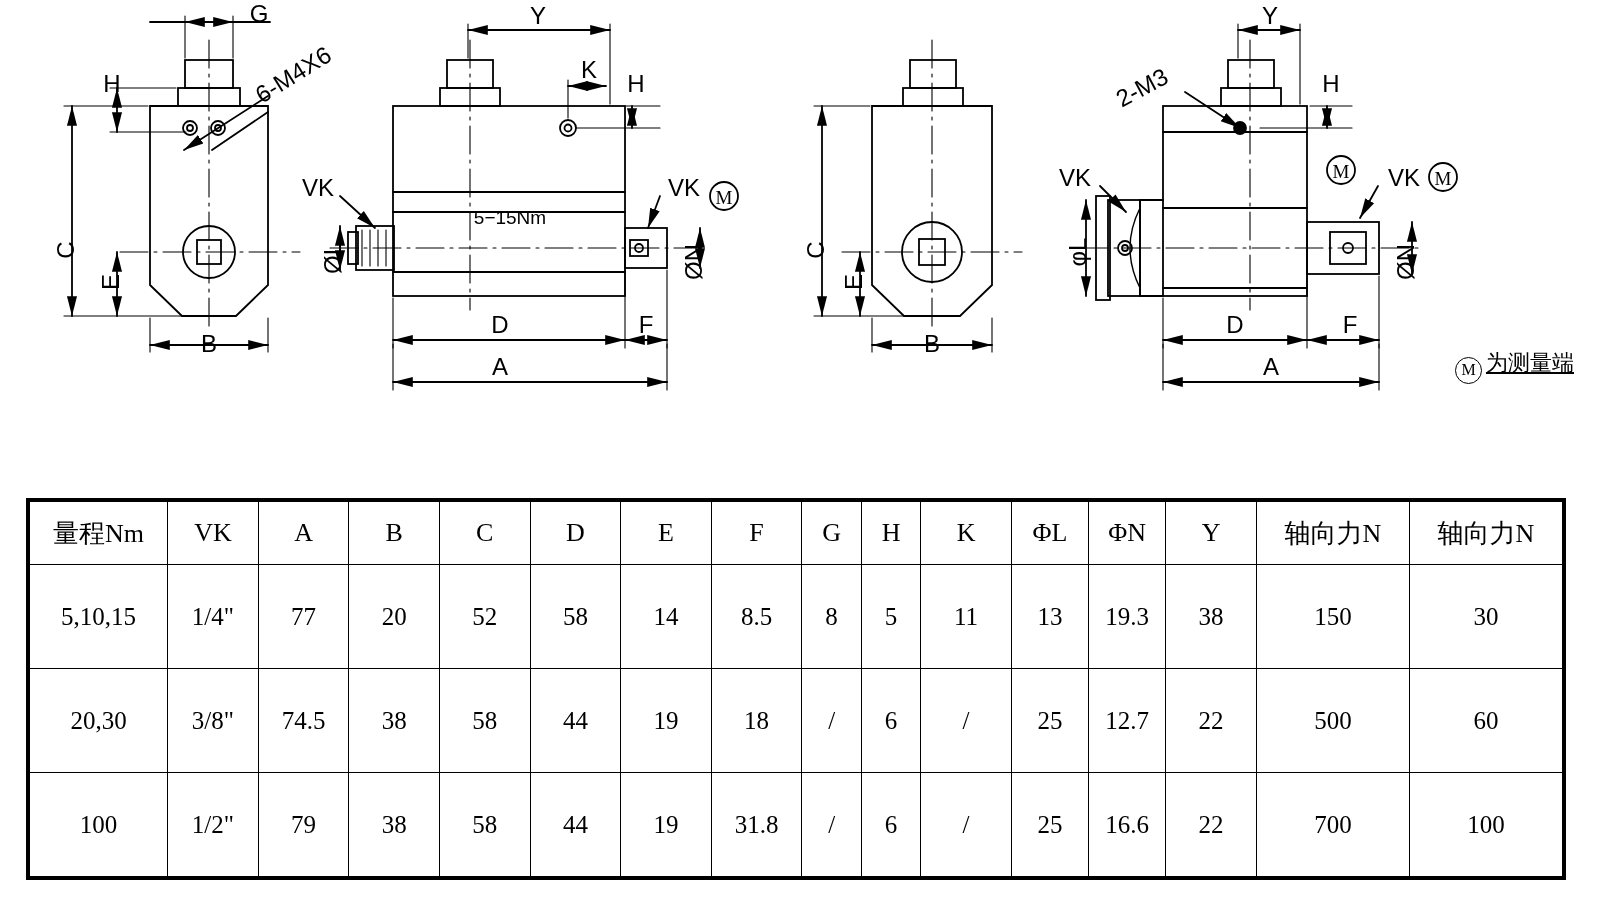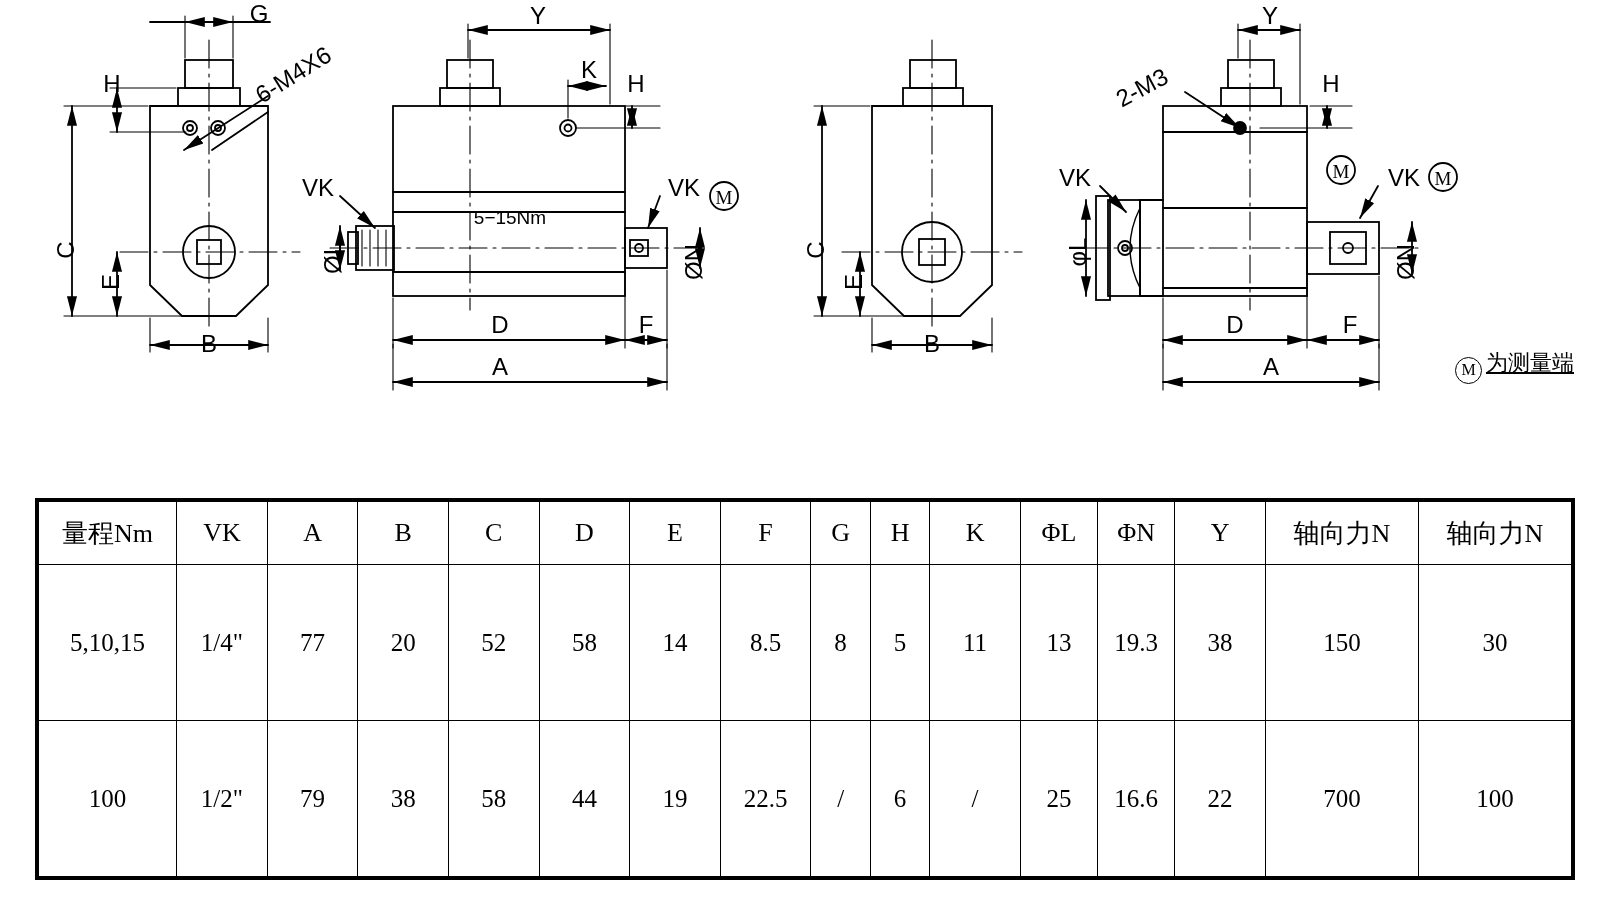--- a/index.html
+++ b/index.html
@@ -33,21 +33,20 @@
   
   .spec-table-wrap {
     position: absolute;
     left: 26px;
     top: 498px;
     width: 1540px;
     height: 382px;
     border: 3px solid #000;
     box-sizing: border-box;
     background: #fff;
-    margin-left: 9px;
   }
   table.spec {
     border-collapse: collapse;
     width: 100%;
     height: 100%;
     table-layout: fixed;
   }
   table.spec th, table.spec td {
     border: 1px solid #000;
     text-align: center;
@@ -380,28 +379,46 @@
           <td>8</td>
           <td>5</td>
           <td>11</td>
           <td>13</td>
           <td>19.3</td>
           <td>38</td>
           <td>150</td>
           <td>30</td>
         </tr>
         <tr>
+          <td>20,30</td>
+          <td class="vk-cell">3/8"</td>
+          <td>74.5</td>
+          <td>38</td>
+          <td>58</td>
+          <td>44</td>
+          <td>19</td>
+          <td>18</td>
+          <td>/</td>
+          <td>6</td>
+          <td>/</td>
+          <td>25</td>
+          <td>12.7</td>
+          <td>22</td>
+          <td>500</td>
+          <td>60</td>
+        </tr>
+        <tr>
           <td>100</td>
           <td class="vk-cell">1/2"</td>
           <td>79</td>
           <td>38</td>
           <td>58</td>
           <td>44</td>
           <td>19</td>
-          <td>22.5</td>
+          <td>31.8</td>
           <td>/</td>
           <td>6</td>
           <td>/</td>
           <td>25</td>
           <td>16.6</td>
           <td>22</td>
           <td>700</td>
           <td>100</td>
         </tr>
       </tbody>

